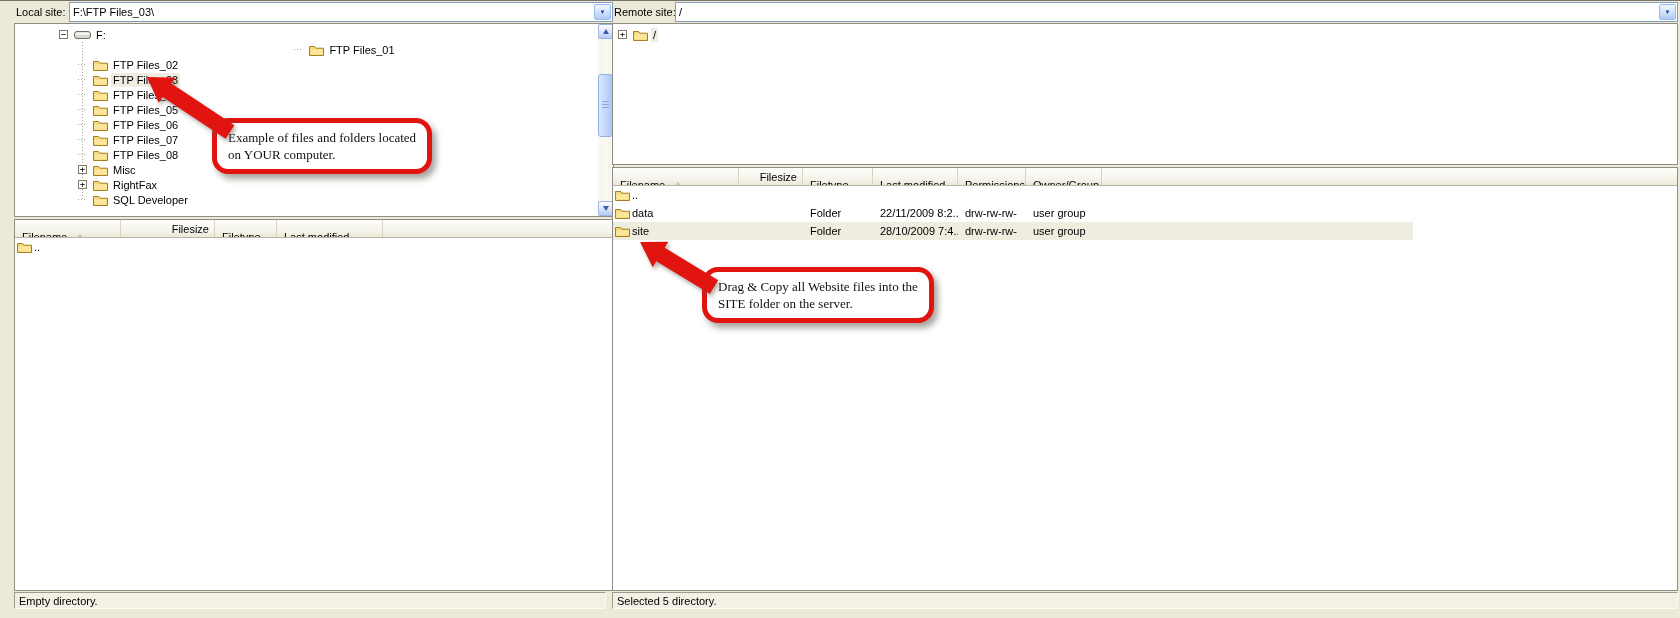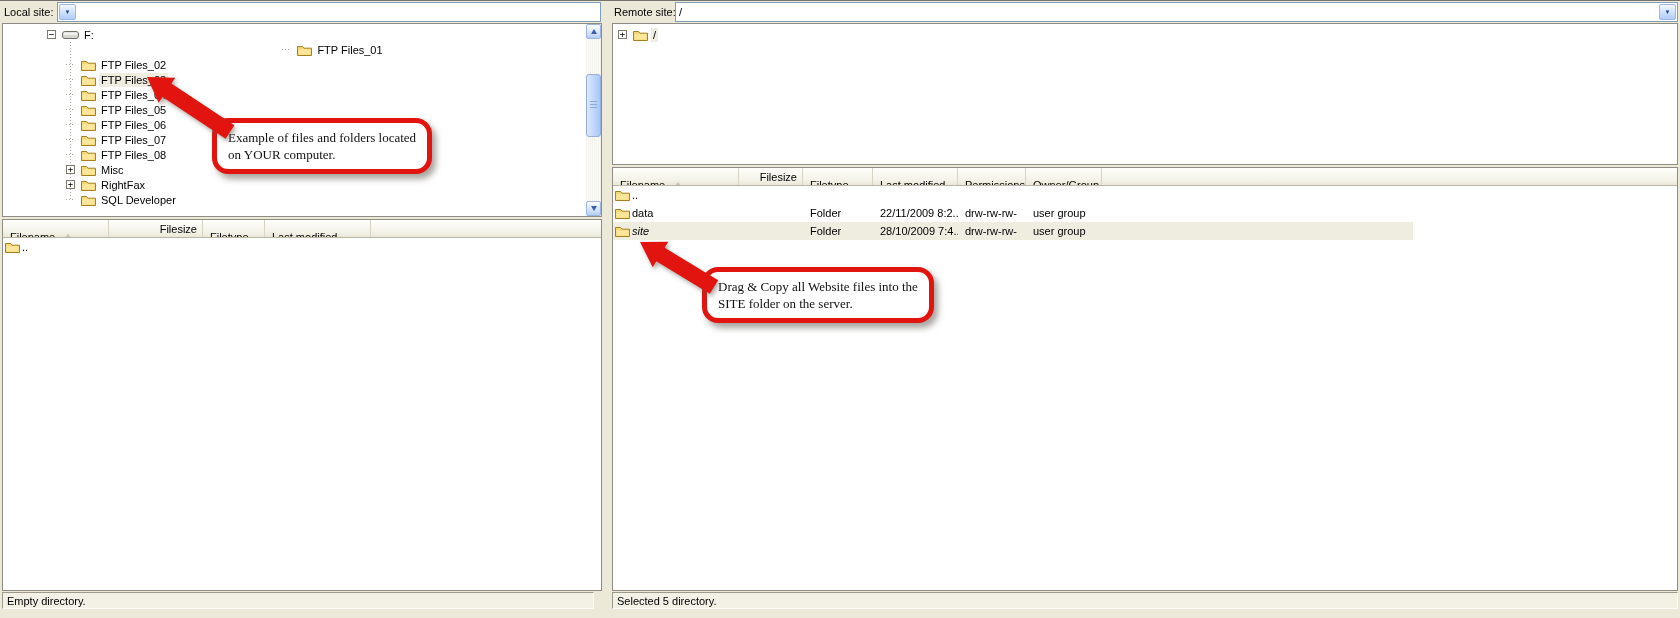--- a/index.html
+++ b/index.html
@@ -2,21 +2,21 @@
 <html style="--red: #e11410; --sel: #efece0; --chrome: #ece9d8;"><head>
 <meta charset="utf-8">
 <style>
   :root{ --red:#e11410; --sel:#efece0; --chrome:#ece9d8; }
   *{box-sizing:border-box}
   html,body{margin:0;padding:0;background:#fff}
   #app{position:relative;width:1680px;height:618px;background:var(--chrome);
        font-family:"Liberation Sans",sans-serif;font-size:11px;color:#000;
        overflow:hidden;border-top:1px solid #75726a}
   .panel{position:absolute;top:0;height:618px}
-  #left-panel{left:0;width:604px}
+  #left-panel{left:12px;width:604px}
   #right-panel{left:610px;width:1070px}
 
   
   .sitelabel{position:absolute;top:5px;left:4px;white-space:nowrap}
   .combo{position:absolute;top:1px;height:20px;background:#fff;border:1px solid #7f9db9;
          display:flex;align-items:center}
   .combo input{flex:1;min-width:0;border:none;outline:none;height:16px;padding:0 3px;
          font:11px "Liberation Sans",sans-serif;color:#000;background:#fff}
   .combo-btn{width:17px;height:16px;margin:1px;flex:none;border:1px solid #9ab8ee;border-radius:2px;
          background:linear-gradient(180deg,#f3f8fe 0%,#cfe0fb 55%,#aecbf7 100%);
@@ -79,20 +79,21 @@
        filter:drop-shadow(2px 3px 2px rgba(100,95,85,.5))}
 </style>
 </head>
 <body>
 
 <div id="app">
 
   <div class="panel" id="left-panel">
     <span class="sitelabel">Local site:</span>
     <div class="combo" style="left:57px;right:3px">
+      <input value="F:\FTP Files_03\" style="">
       <div class="combo-btn">
         <span>▼</span>
       </div>
     </div>
 
     <div class="white-box treebox" id="local-treebox" style="left:2px;top:22px;width:600px;height:194px">
       <div class="vguide"></div>
       <div id="local-tree-rows">
           <div class="trow" style="margin-left: 44px;">
             <span class="exp">−</span>
@@ -355,21 +356,21 @@
               </span>
               <span>data</span>
             </div>
             <div class="cell size" style="width: 64px;"></div>
             <div class="cell" style="width: 70px;">Folder</div>
             <div class="cell" style="width: 85px;">22/11/2009 8:2...</div>
             <div class="cell" style="width: 68px;">drw-rw-rw-</div>
             <div class="cell" style="width: 76px;">user group</div>
           </div>
           <div class="lrow selected">
-            <div class="cell name" style="width: 126px; font-style: italic;">
+            <div class="cell name" style="width: 126px;">
               <span class="tree-icon">
                 <svg width="15" height="12" viewBox="0 0 15 12">
                   <path d="M0.5 2.5 h5 l1.5 1.7 h7.5 v7.3 h-14 z" fill="#f6d776"></path>
                   <path d="M1.5 5.2 h12 v5.3 h-12 z" fill="#fbe69b"></path>
                   <path d="M0.5 2.5 h5 l1.5 1.7 h7.5 v7.3 h-14 z" fill="none" stroke="#a5801f"></path>
                 </svg>
               </span>
               <span>site</span>
             </div>
             <div class="cell size" style="width: 64px;"></div>

